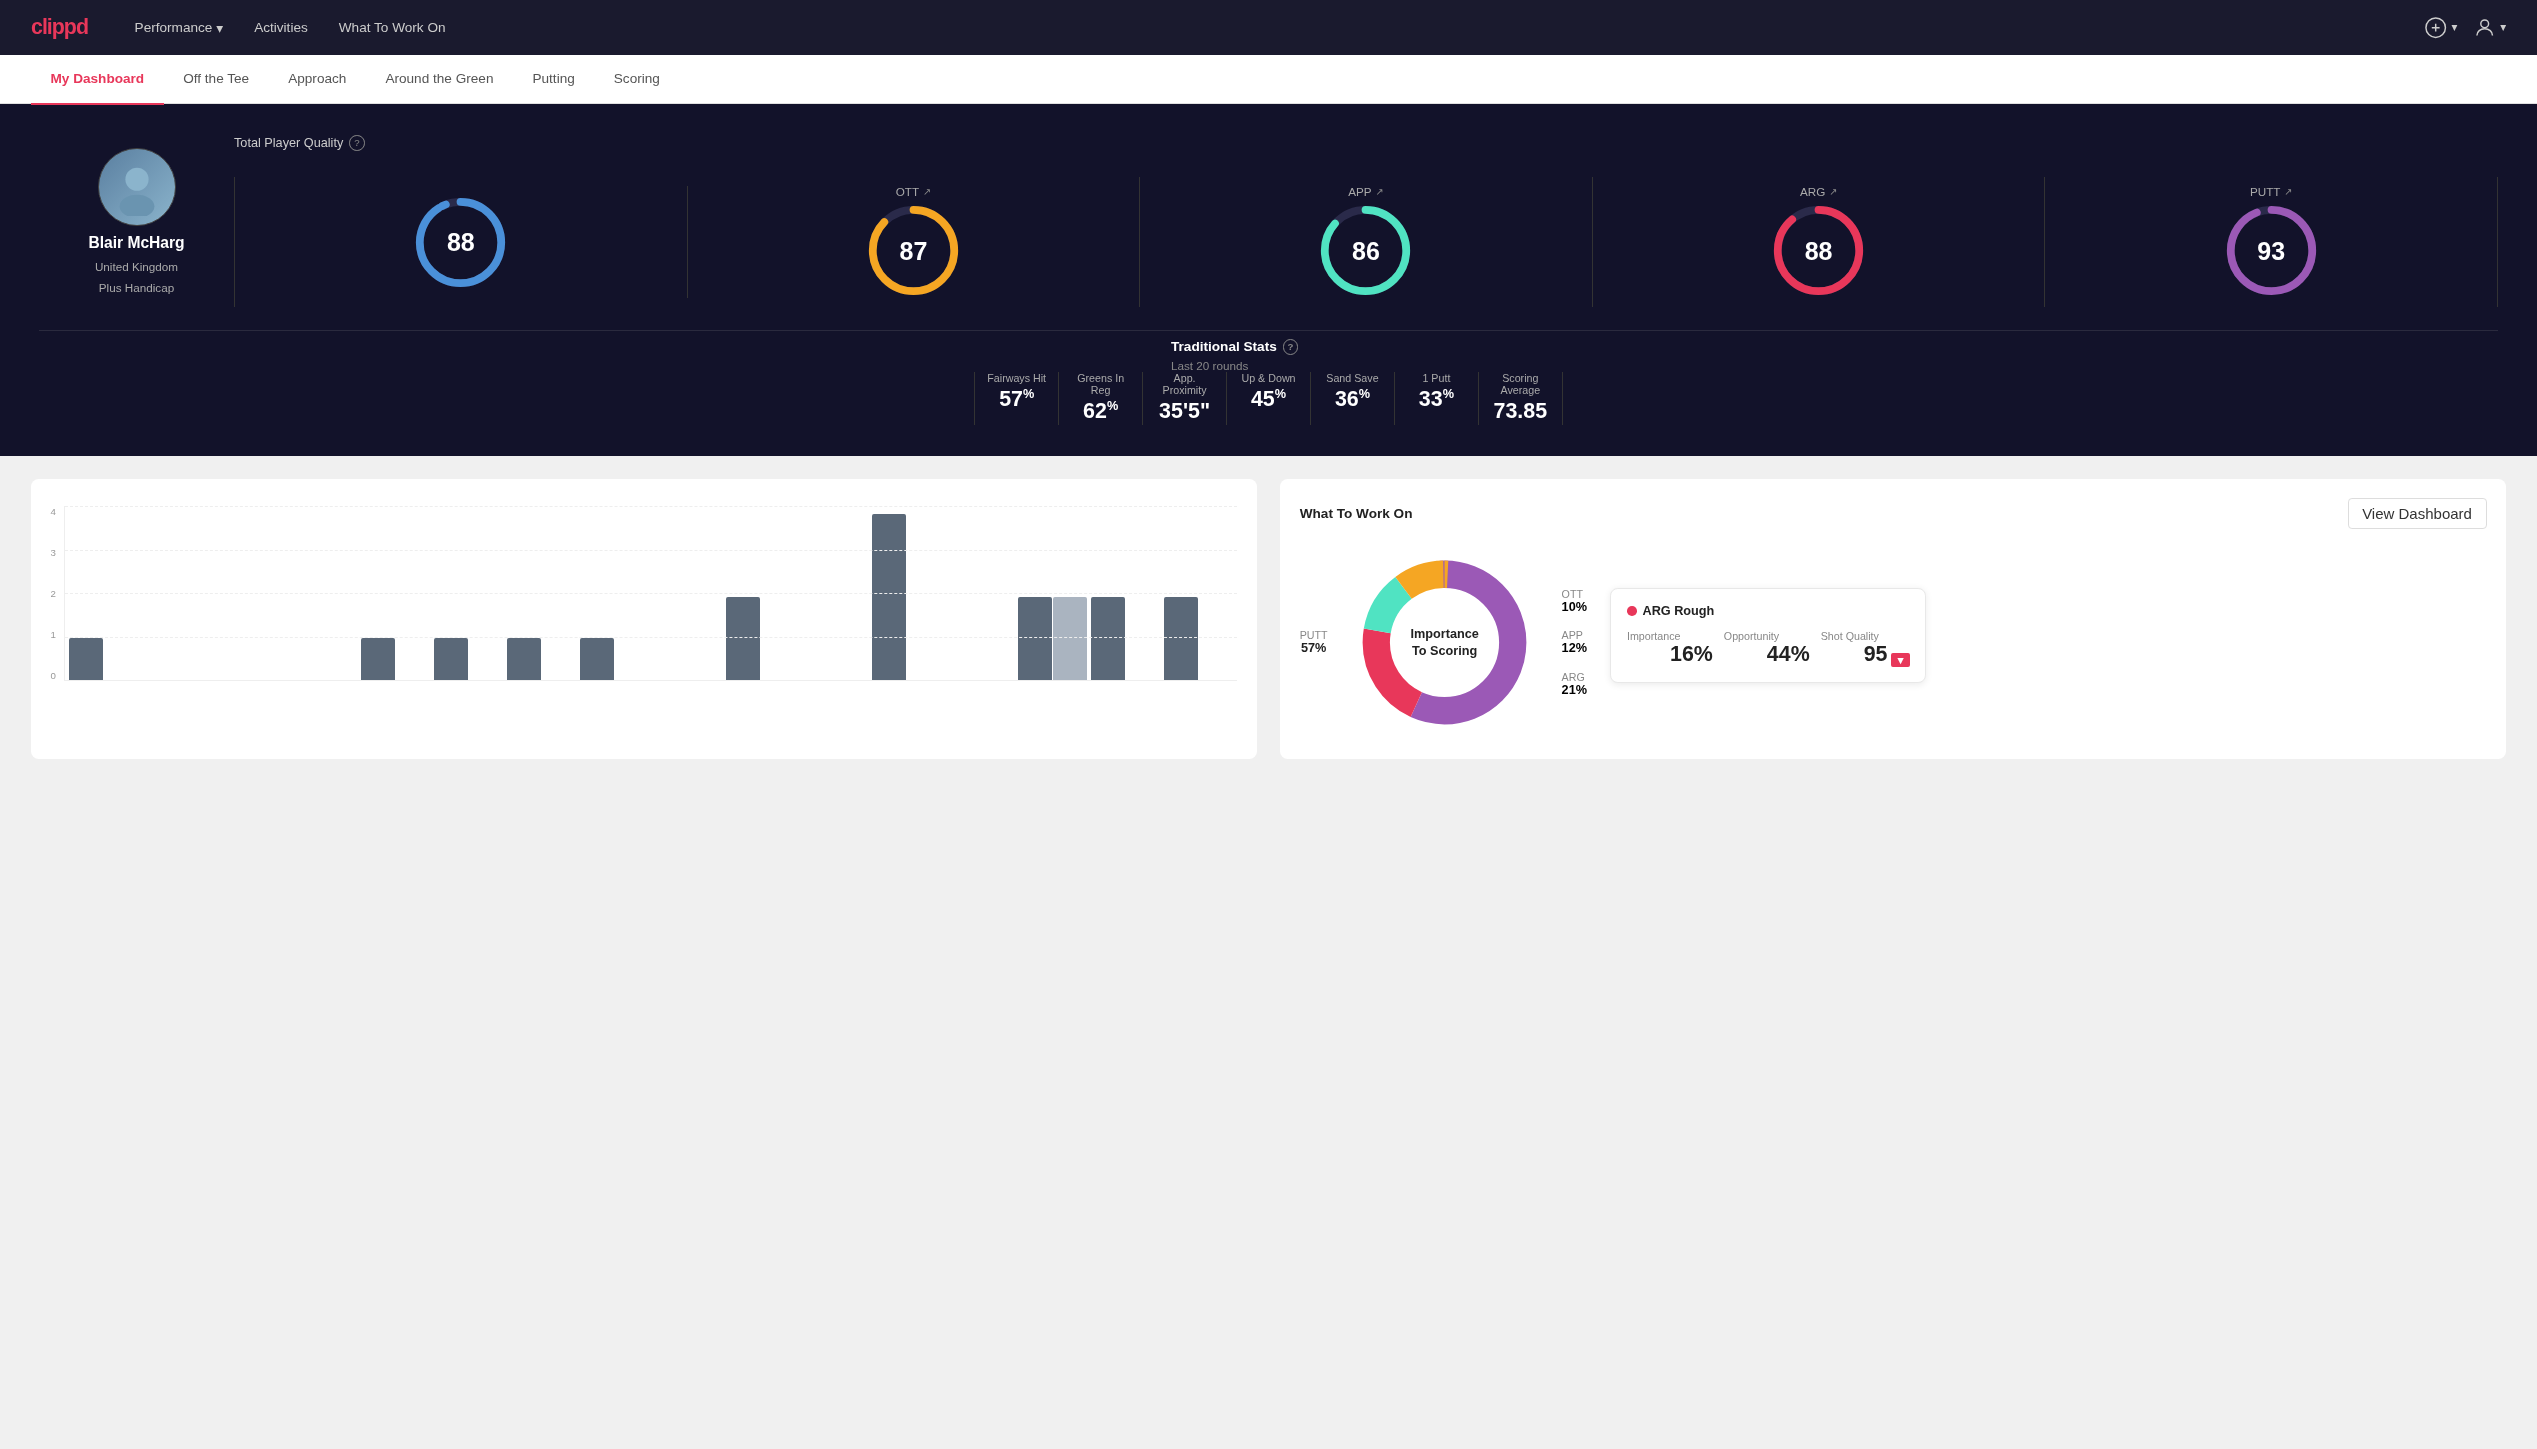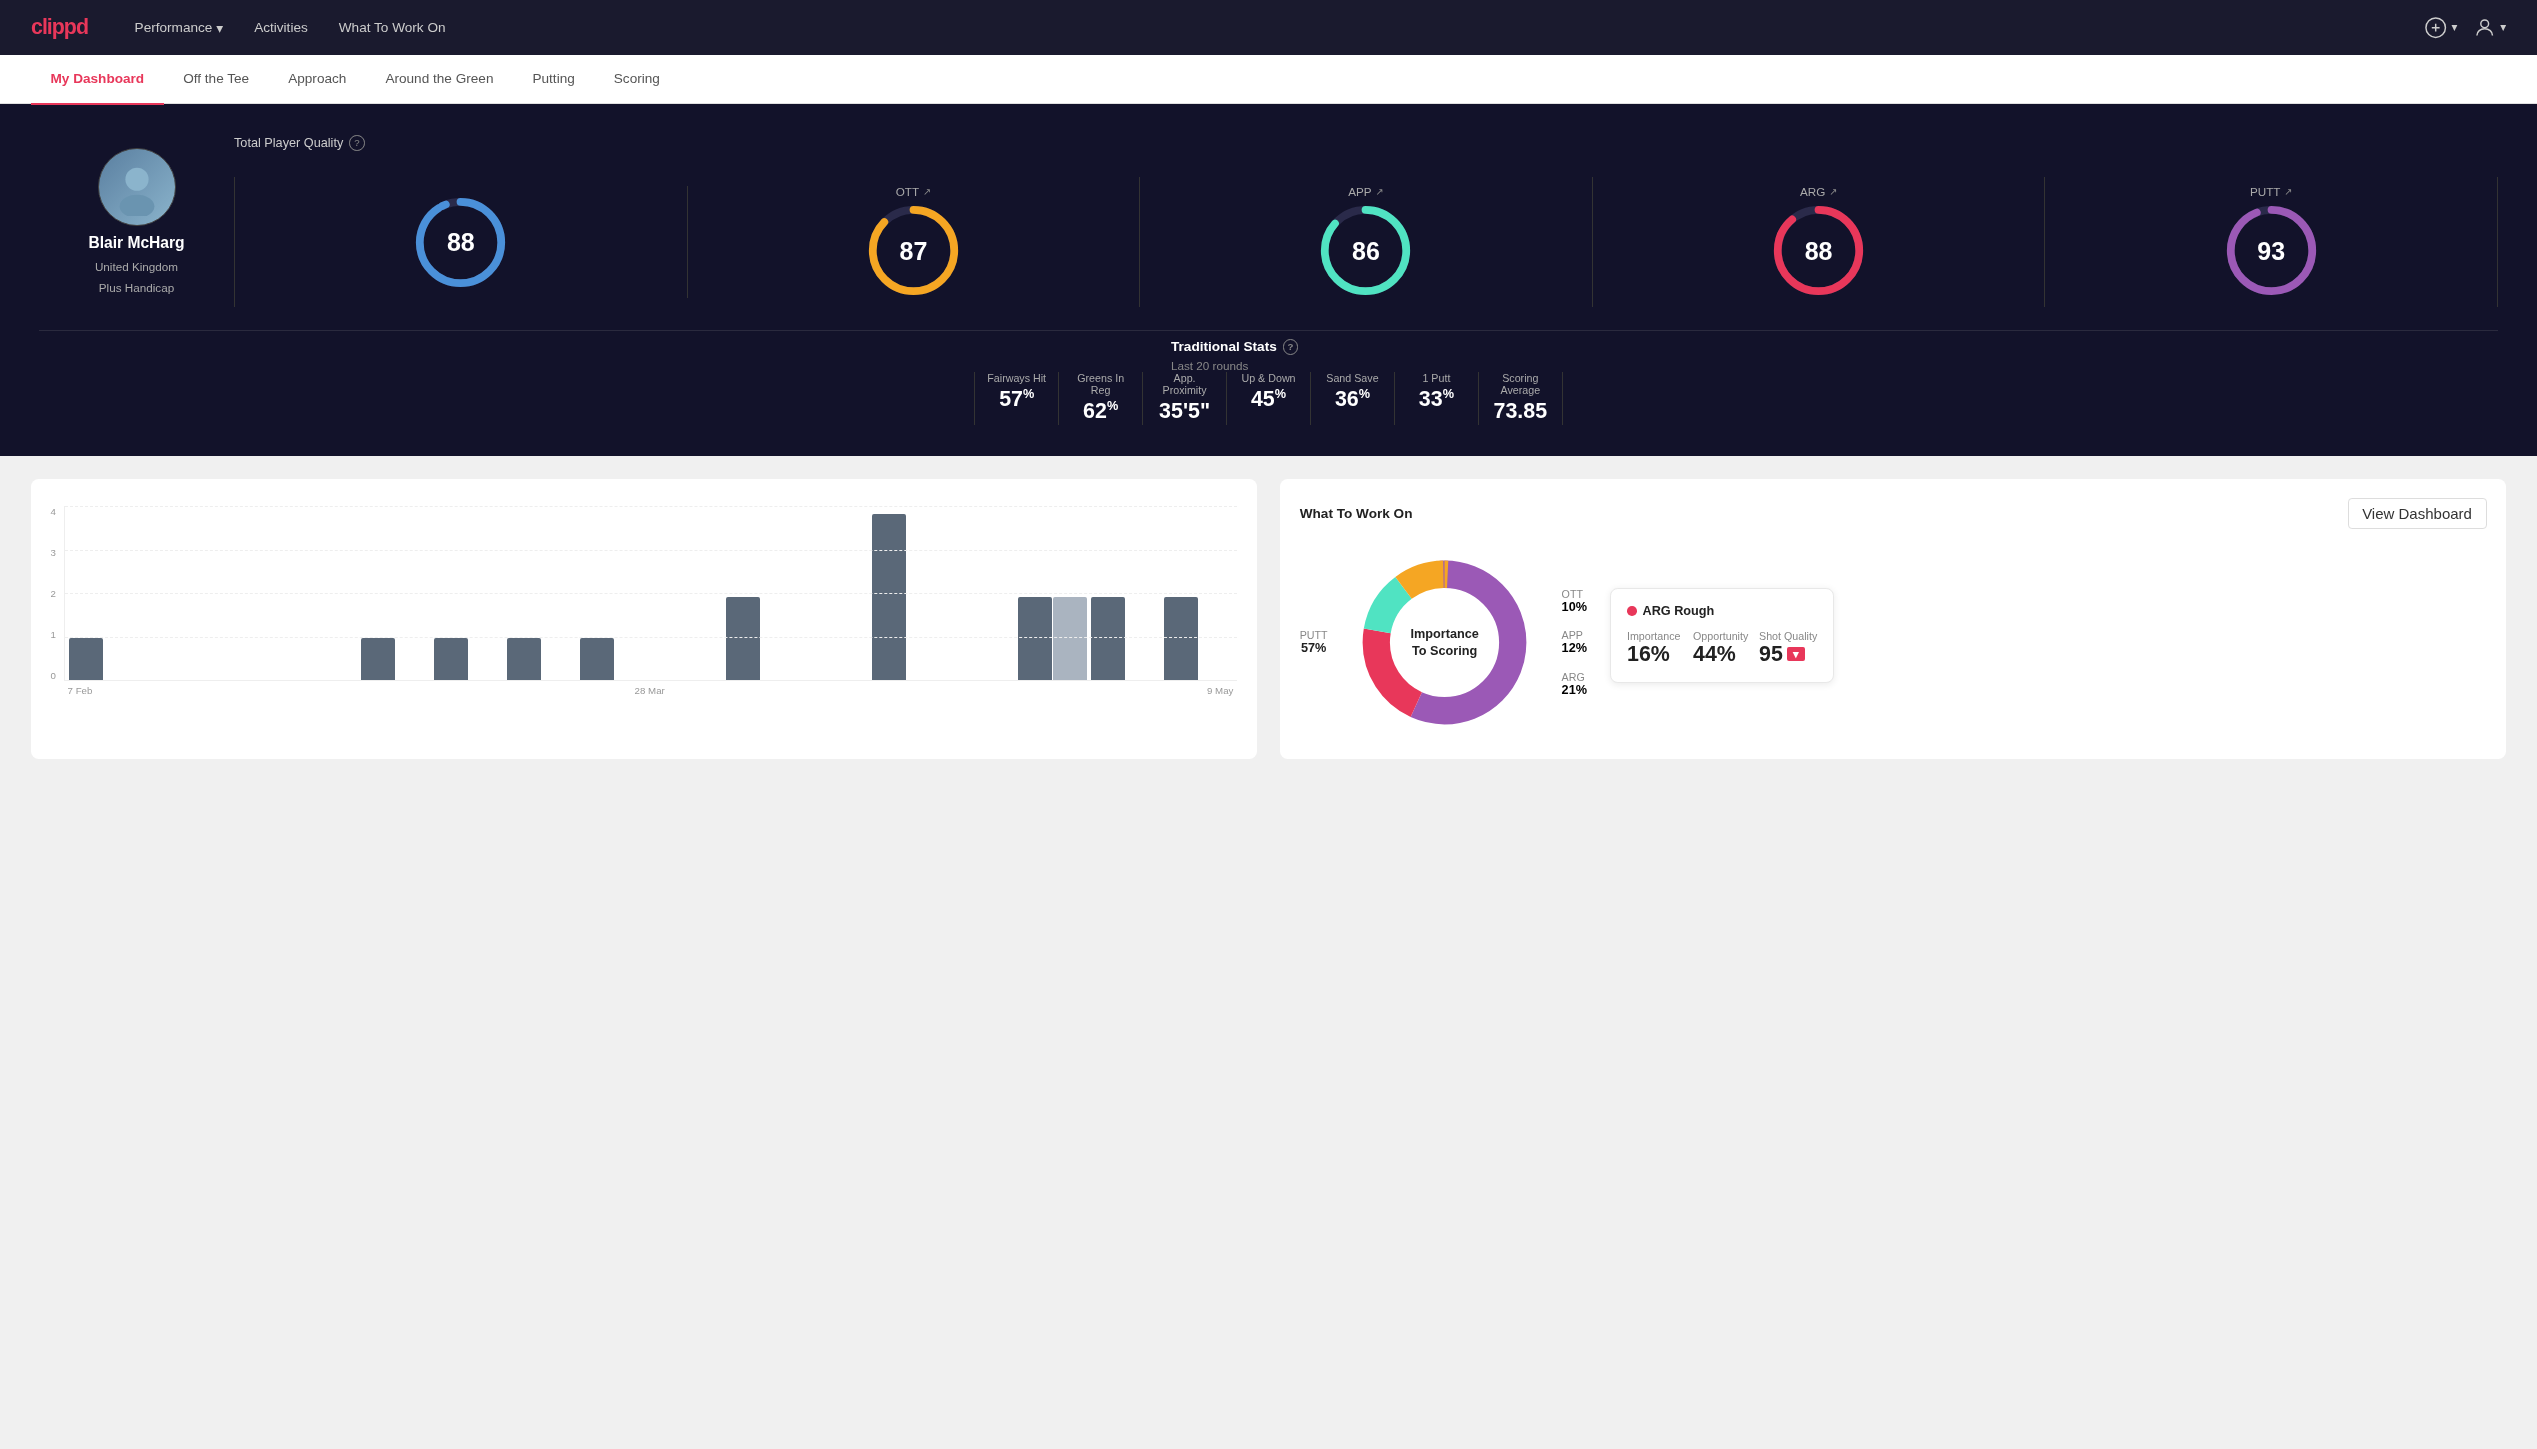--- a/index.html
+++ b/index.html
@@ -344,22 +344,23 @@
     }
     .info-metric-label {
       font-size: 10.7px;
       color: #888;
     }
     .info-metric-value {
       font-size: 21.4px;
       font-weight: 700;
       color: #222;
       display: flex;
-      align-items: center;
+      align-items: flex-end;
       gap: 3.9px;
+      margin-left: 43px;
     }
     .down-badge {
       background: #e8375a;
       color: #fff;
       font-size: 10.7px;
       padding: 1px 3.9px;
       border-radius: 1.9px;
     }
 
     .question-icon {
@@ -657,25 +658,20 @@
               </div>
               <div style="display: flex; align-items: flex-end; gap: 1px; flex: 1 1 0%;">
                 <div style="flex: 1 1 0%; height: 83px; background: rgb(90, 104, 120); border-radius: 1.9px 1.9px 0px 0px; min-width: 3.9px;"></div>
                 <div style="flex: 1 1 0%; height: 0px; background: rgb(170, 180, 192); border-radius: 1.9px 1.9px 0px 0px; min-width: 3.9px;"></div>
               </div>
               <div style="display: flex; align-items: flex-end; gap: 1px; flex: 1 1 0%;">
                 <div style="flex: 1 1 0%; height: 83px; background: rgb(90, 104, 120); border-radius: 1.9px 1.9px 0px 0px; min-width: 3.9px;"></div>
                 <div style="flex: 1 1 0%; height: 0px; background: rgb(170, 180, 192); border-radius: 1.9px 1.9px 0px 0px; min-width: 3.9px;"></div>
               </div>
             </div>
-          <div style="display:flex;justify-content:space-between;padding:3.9px 3.9px 0;font-size:9.7px;color:#999;">
-            <span>7 Feb</span>
-            <span>28 Mar</span>
-            <span>9 May</span>
-          </div>
         </div>
       </div>
     </div>
   </div>
 
   <div class="work-on-card">
     <div class="card-header">
       <span class="card-title">What To Work On</span>
       <button class="view-dashboard-btn">View Dashboard</button>
     </div>

